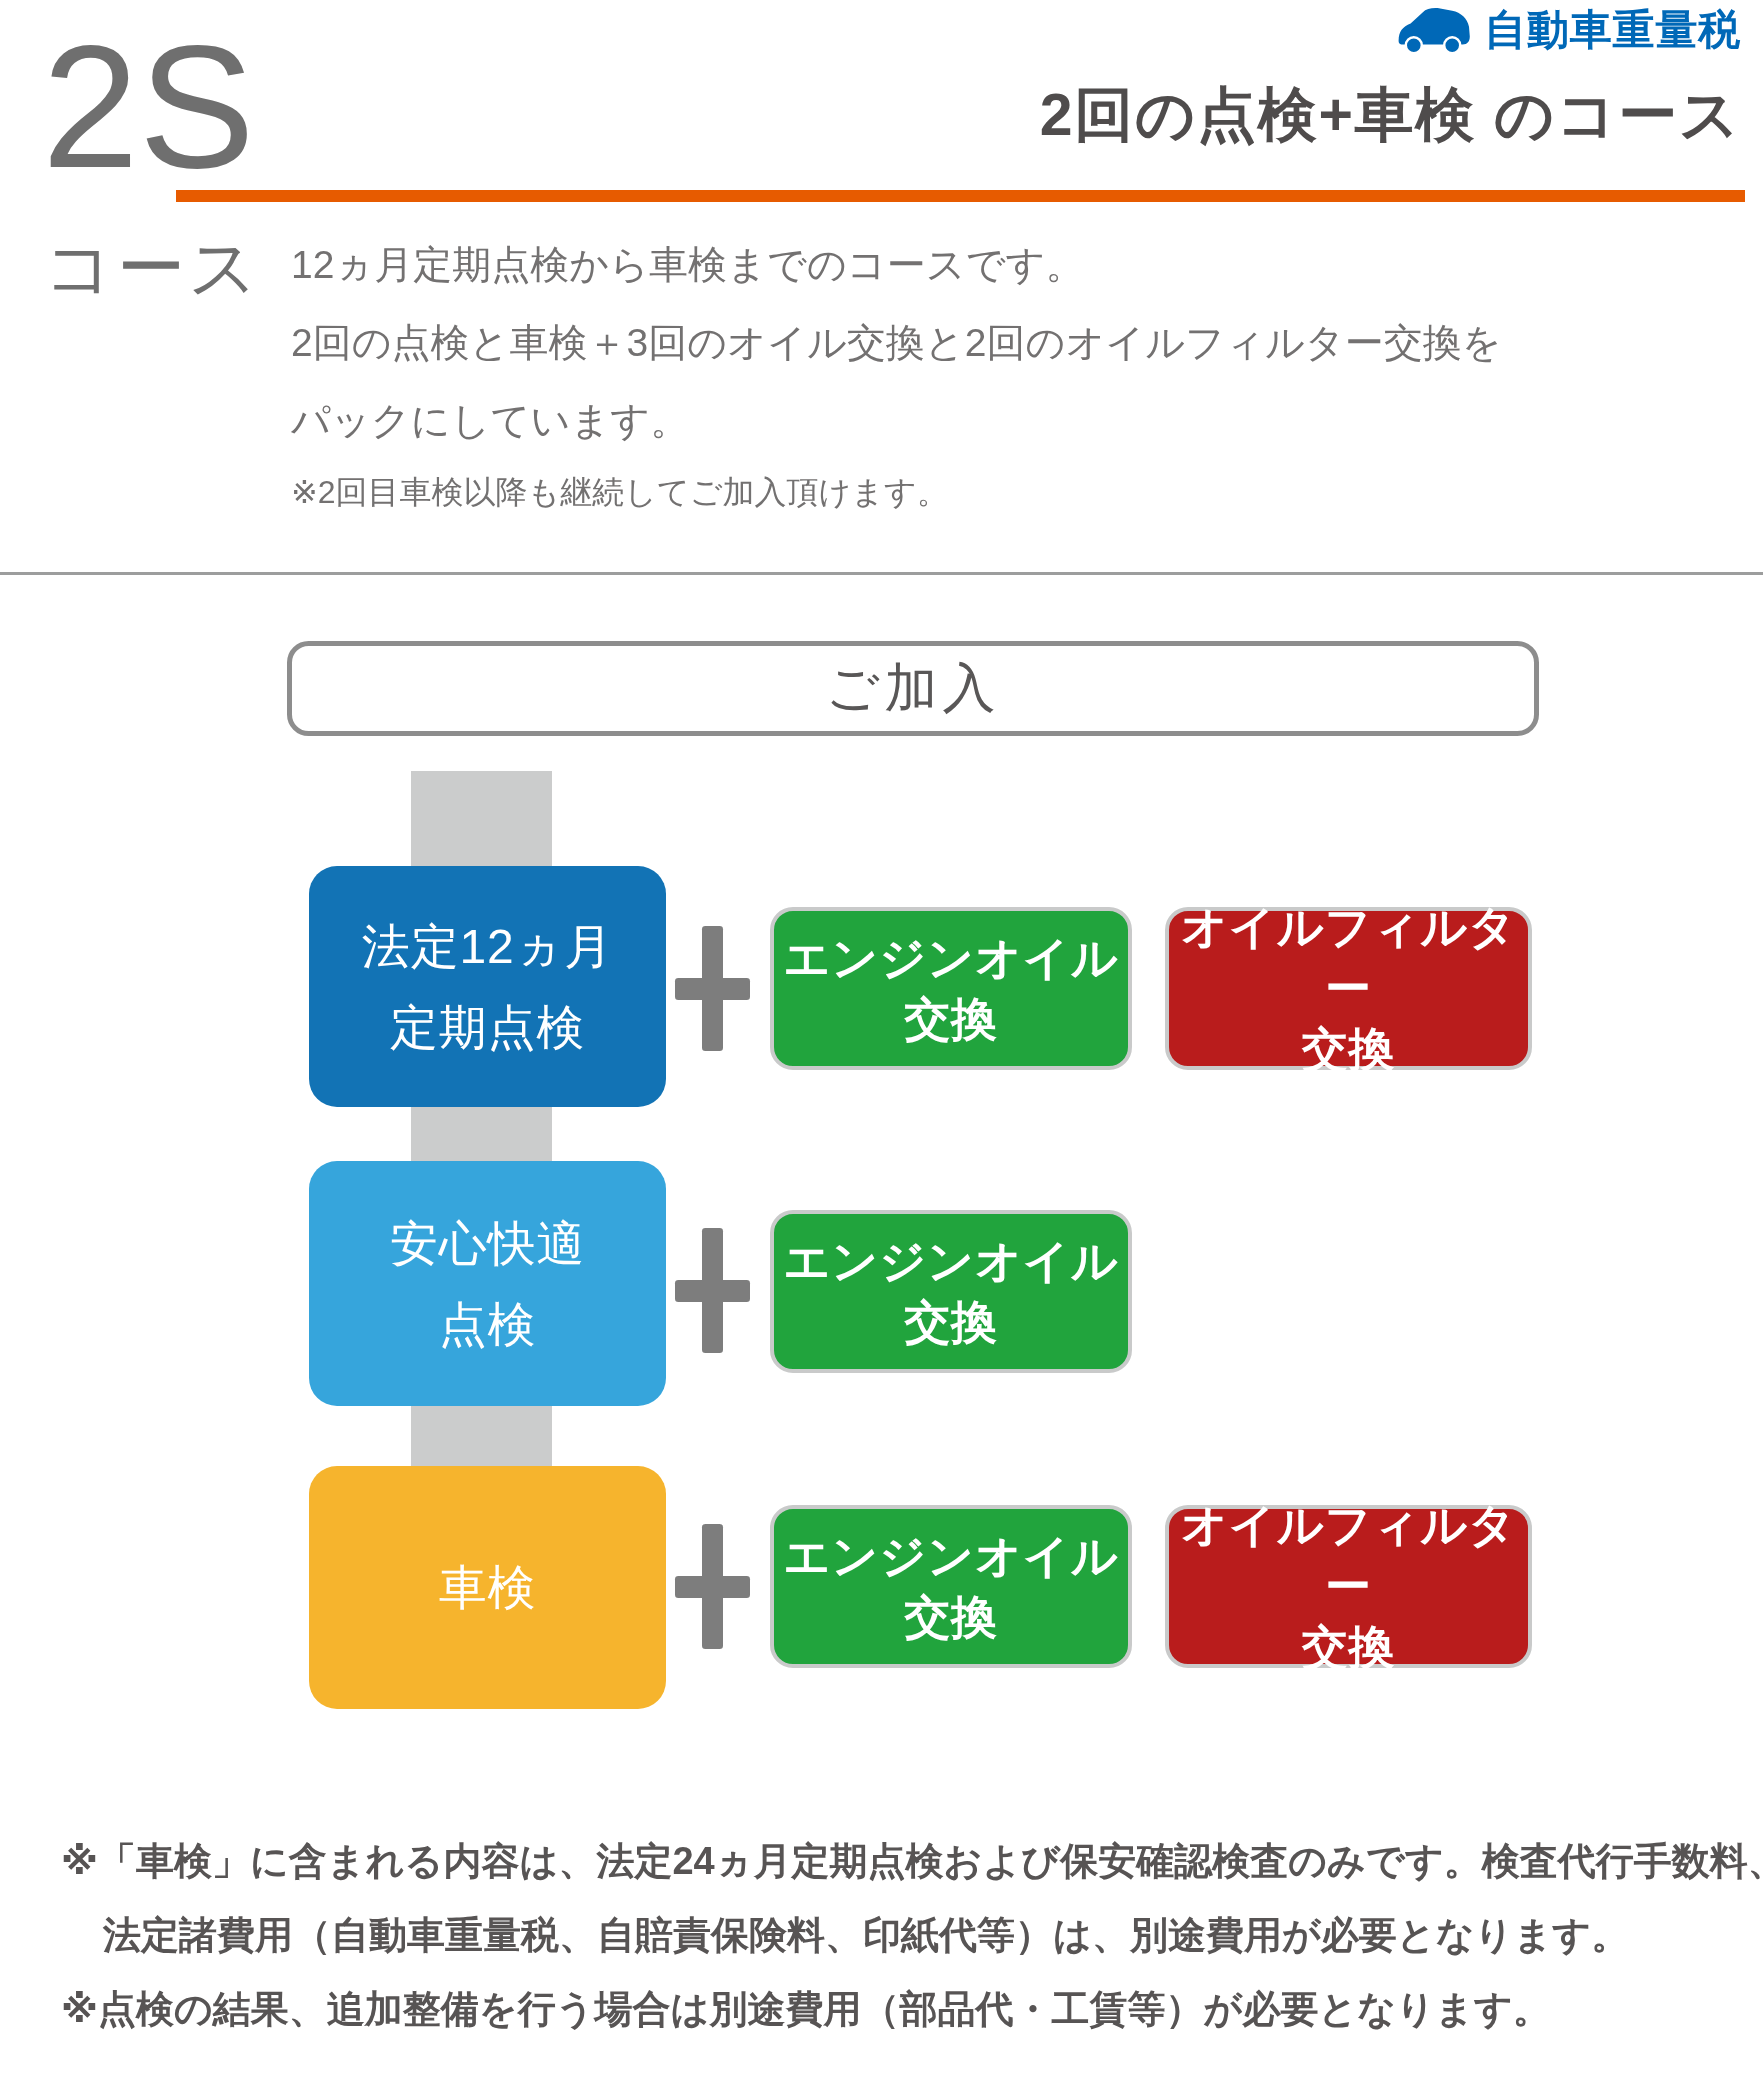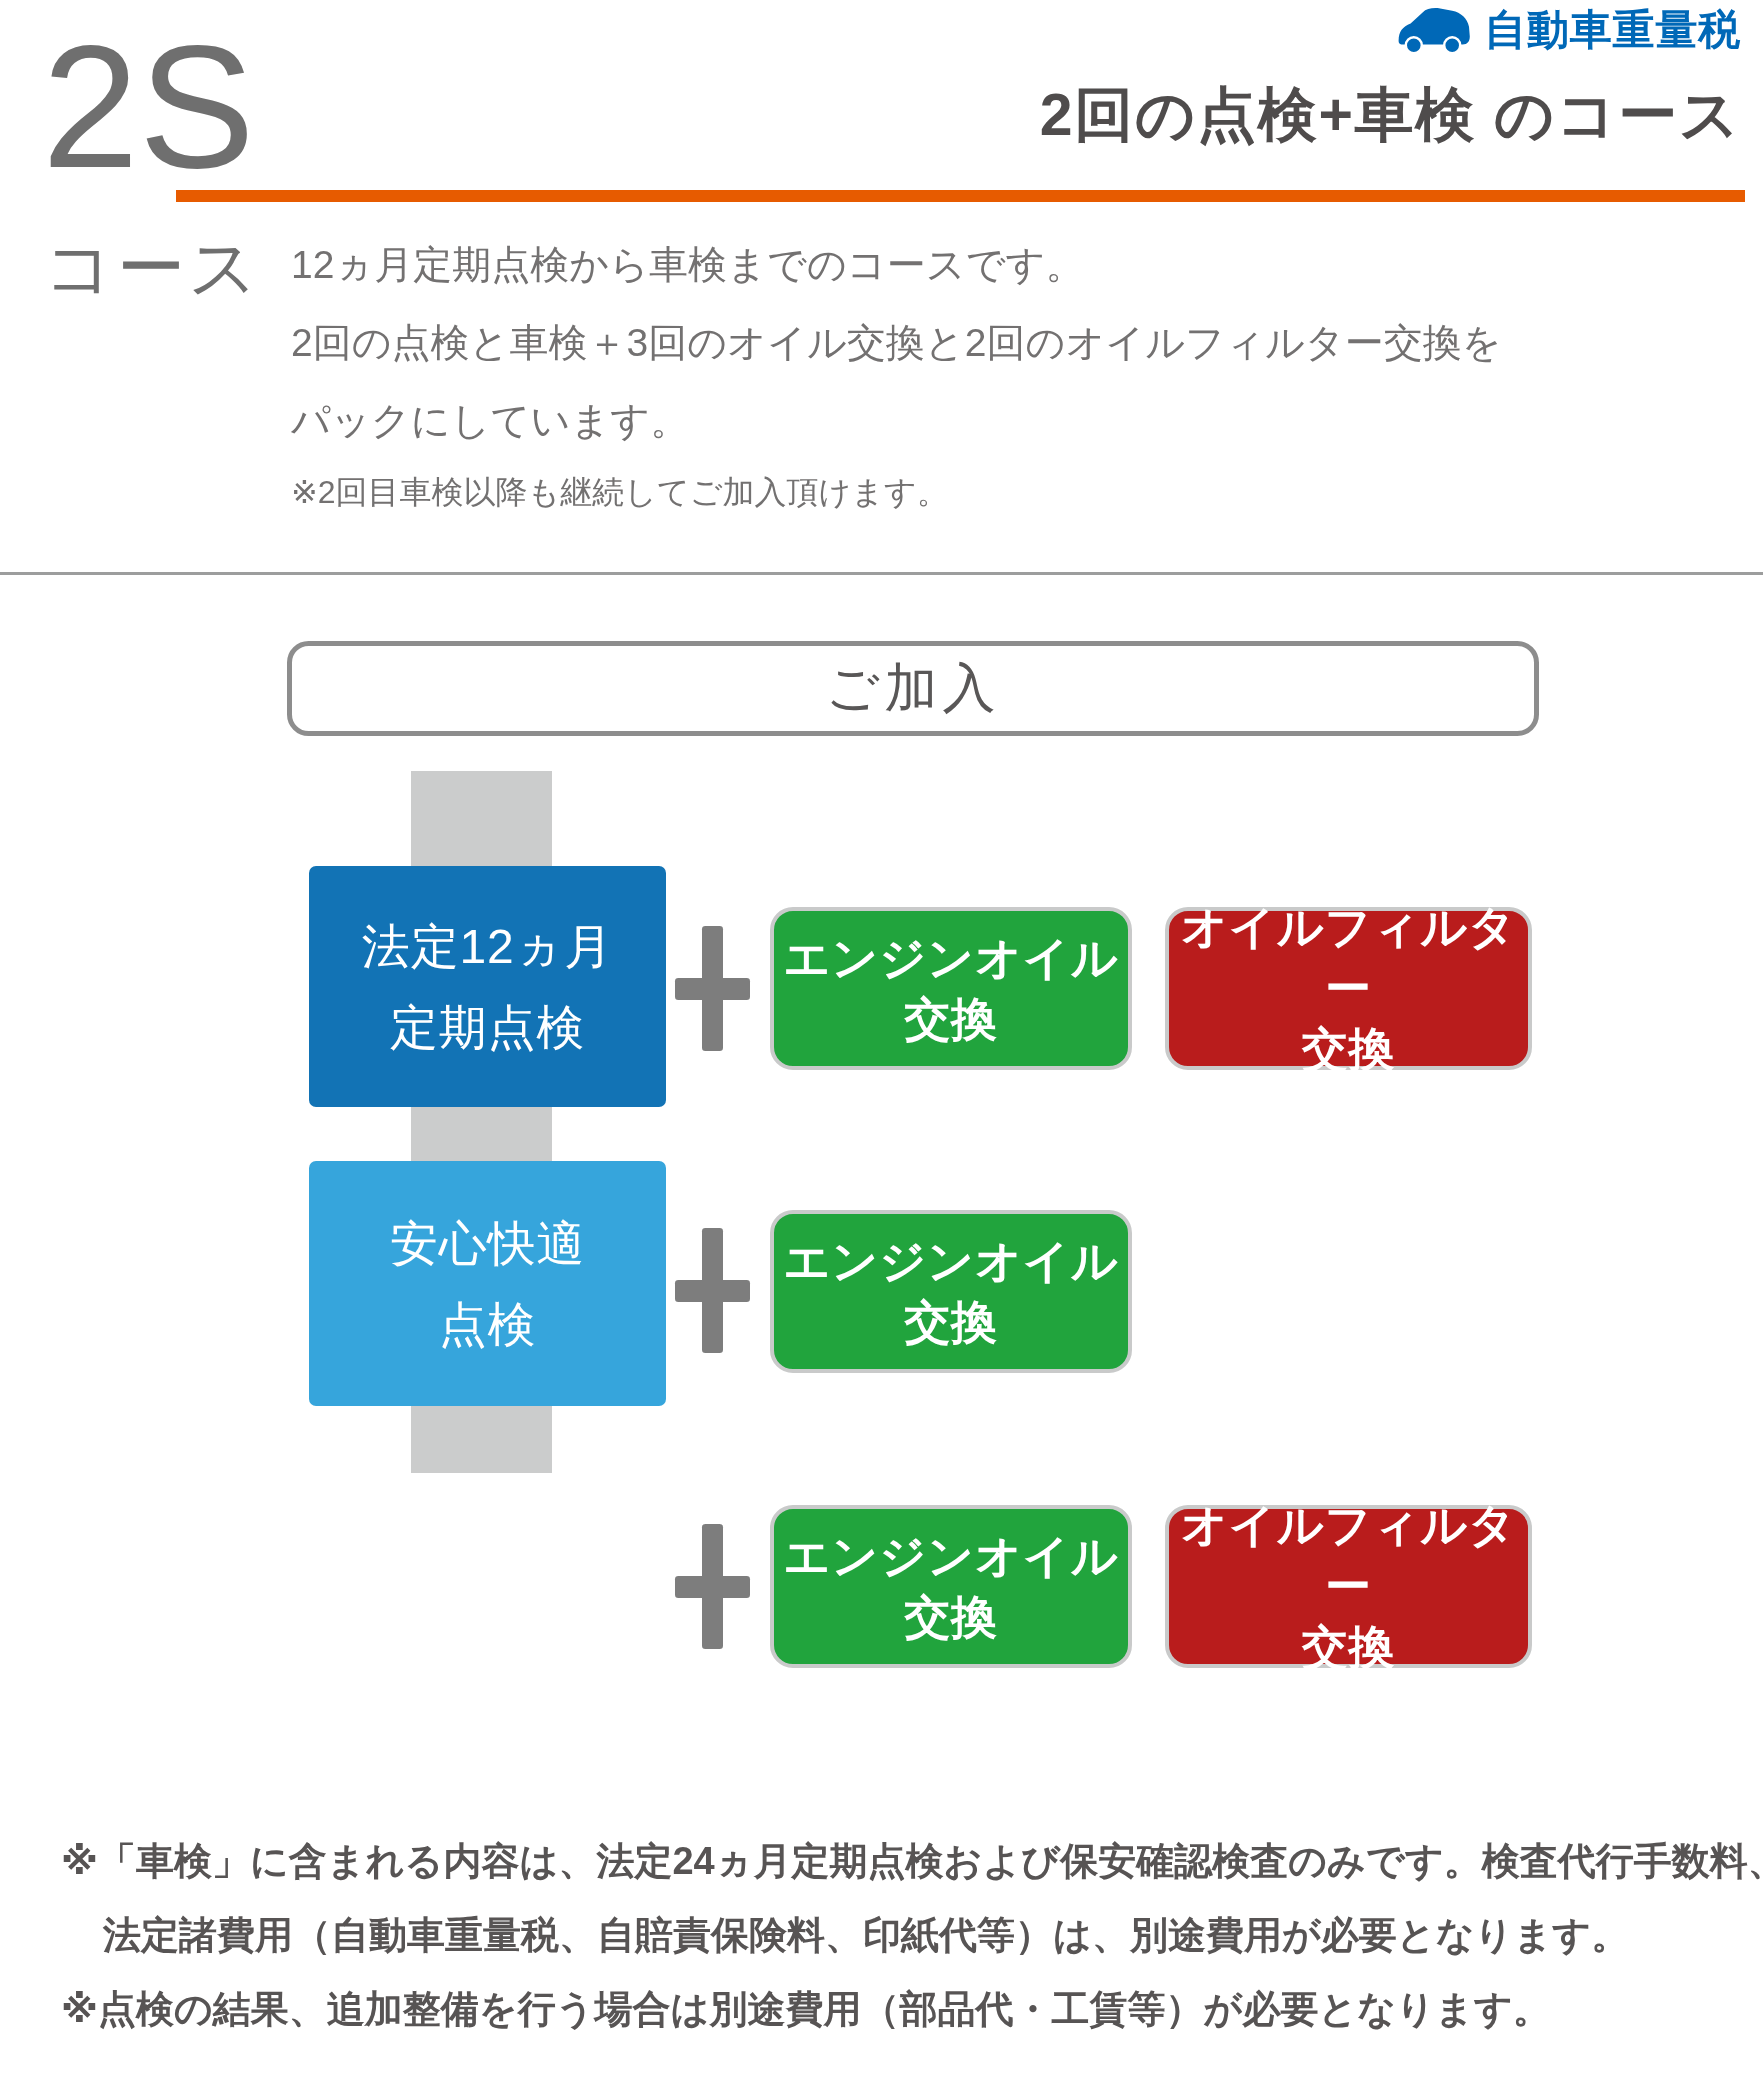--- a/index.html
+++ b/index.html
@@ -52,21 +52,21 @@
     background:#ffffff; border:5.8px solid #8d8d8d; border-radius:21.6px;
     display:flex; align-items:center; justify-content:center;
     font-size:53px; color:#595757; letter-spacing:5px;
   }
   .connector { position:absolute; left:411px; width:141px; background:#cbcccc; }
   .connector.c1 { top:771px; height:101px; }
   .connector.c2 { top:1102px; height:66px; }
   .connector.c3 { top:1402px; height:71px; }
 
   .main-box {
-    position:absolute; left:309px; width:357px; border-radius:7px;
+    position:absolute; left:309px; width:357px; border-radius:28px;
     display:flex; flex-direction:column; align-items:center; justify-content:center;
     color:#ffffff; font-size:48px; line-height:81px; font-weight:500;
     text-align:center; letter-spacing:0.8px;
   }
   .main-box.blue      { top:866px; height:241px; background:#1273B5; }
   .main-box.lightblue { top:1161px; height:245px; background:#36A5DC; }
   .main-box.orange    { top:1466px; height:243px; background:#F6B42D; }
 
   .plus {
     position:absolute; left:675px; width:75px; height:125px;
@@ -155,20 +155,24 @@
   <div class="main-box lightblue">
     <span>安心快適</span>
     <span>点検</span>
   </div>
   <div class="plus p2"></div>
   <div class="addon-box green col1 r2">
     <span>エンジンオイル</span>
     <span>交換</span>
   </div>
 
+  <div class="main-box orange">
+    <span>車検</span>
+    <span></span>
+  </div>
   <div class="plus p3"></div>
   <div class="addon-box green col1 r3">
     <span>エンジンオイル</span>
     <span>交換</span>
   </div>
   <div class="addon-box lightgreen col2 r3">
     <span>オイルフィルター</span>
     <span>交換</span>
   </div>
 

